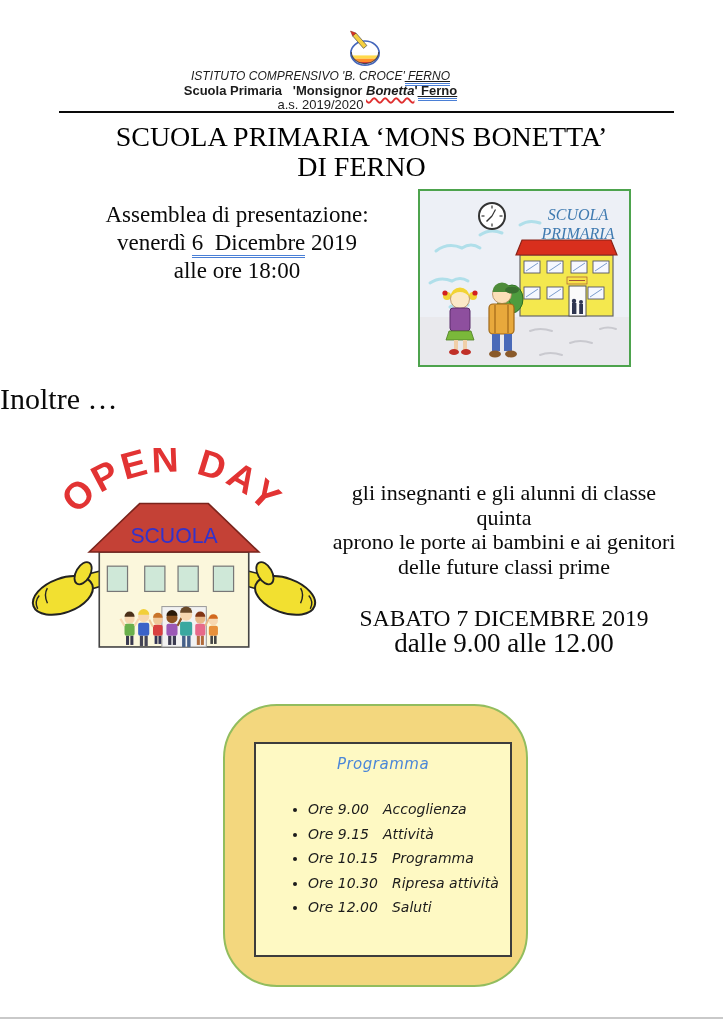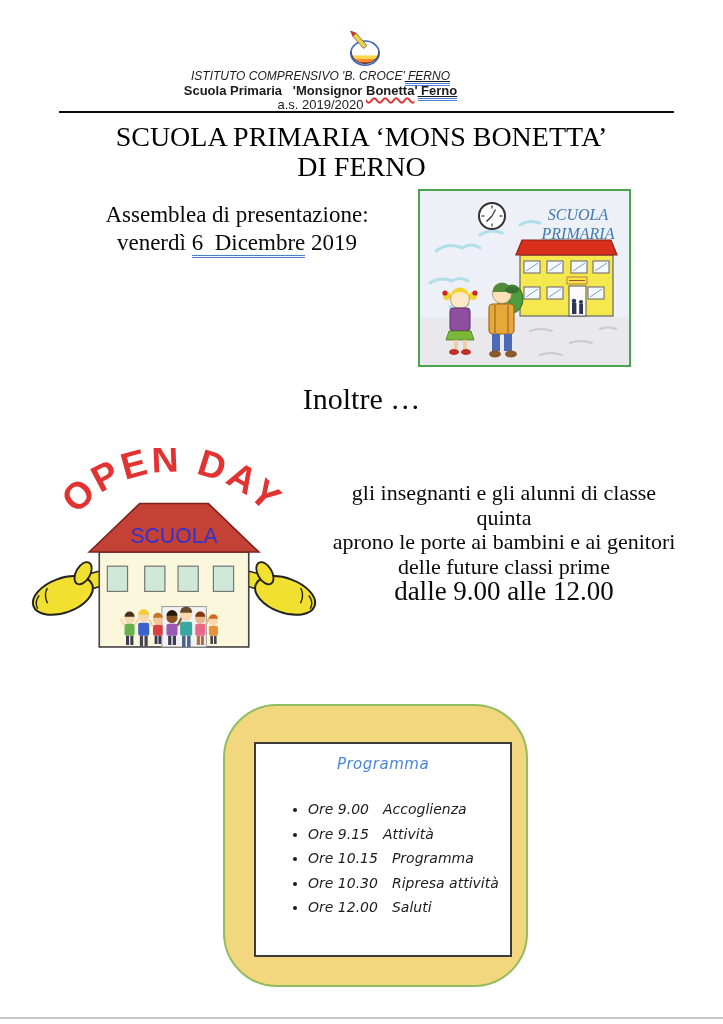--- a/index.html
+++ b/index.html
@@ -11,49 +11,49 @@
   }
   
   .logo { position:absolute; left:344px; top:30px; width:42px; height:42px; }
   .hdr { position:absolute; left:0; width:641px; text-align:center;
          font-family:"Liberation Sans","DejaVu Sans",sans-serif; color:#1c1c1c; }
   .hdr-line1 { top:69px; font-size:12px; font-style:italic; }
   .hdr-line2 { top:83px; font-size:13px; font-weight:bold; }
   .hdr-line3 { top:97px; font-size:13px; }
   .hdr span { white-space:pre-wrap; }
   .u-blue { text-decoration:underline; border-bottom:3px double #4a7fd6; padding-bottom:0; }
-  .u-red  { text-decoration:underline wavy #e03030 1.5px; text-underline-offset:2px; }
+  .u-red  { text-decoration:underline wavy #e03030 1.5px; text-underline-offset:2px;font-style:italic; }
   .rule { position:absolute; left:59px; top:111px; width:615px; border-top:2px solid #0a0a0a; }
   
   .title { position:absolute; left:0; top:122px; width:723px; text-align:center;
            font-size:28px; line-height:30px; color:#000000; }
   
   .assembly { position:absolute; left:57px; top:201px; width:360px; text-align:center;
               font-size:23px; line-height:28px; color:#0a0a0a; }
   .assembly span { white-space:pre-wrap; }
   .date-u { border-bottom:3px double #4a7fd6; }
   
   .school-img { position:absolute; left:418px; top:189px; width:213px; height:178px;
                 border:2px solid #4da34d; background:#edf0f6; }
   .school-img svg { display:block; width:100%; height:100%; }
   
-  .inoltre { position:absolute; left:0; top:382px; width:723px; text-align:center;
+  .inoltre { position:absolute; left:0; top:382px; width:723px; 
              font-size:30px; color:#0a0a0a; }
   
   .openday-img { position:absolute; left:26px; top:448px; width:296px; height:202px; }
   .openday-img svg { display:block; width:100%; height:100%; }
   .openday-text { position:absolute; left:318px; top:481px; width:372px; text-align:center;
                   font-size:22px; line-height:24.5px; color:#0a0a0a; }
   .openday-text .date-line { margin-top:27px; font-size:23.5px; }
   .openday-text .time-line { font-size:27px; }
   
   .prog-box { position:absolute; left:223px; top:704px; width:305px; height:283px;
               background:#f3d77e; border:2.5px solid #92bd5e; border-radius:54px; }
   .prog-inner { position:absolute; left:29px; top:36px; width:258px; height:215px;
-                background:#ffffff; border:2px solid #3c3c3c;
+                background:#fef9c3; border:2px solid #3c3c3c;
                 font-family:"DejaVu Sans","Liberation Sans",sans-serif; }
   .prog-title { margin-top:11px; text-align:center; color:#4a86d8;
                 font-size:15px; font-style:italic; letter-spacing:0.5px; }
   .prog-list { margin:24px 0 0 52px; list-style:disc; color:#111; }
   .prog-list li { font-size:14px; font-style:italic; line-height:24.5px; color:#1c1c1c; }
   .prog-list .t { margin-right:14px; }
   
   .bottom-edge { position:absolute; left:0; top:1017px; width:723px; height:2px; background:#c9c9c9; }
 </style>
 </head>
@@ -86,20 +86,21 @@
   <div class="rule"></div>
 
   <div class="title">
     <div>SCUOLA PRIMARIA ‘MONS BONETTA’</div>
     <div>DI FERNO</div>
   </div>
 
   <div class="assembly">
     <div>Assemblea di presentazione:</div>
     <div><span>venerdì </span><span class="date-u">6  Dicembre</span><span> 2019</span></div>
+    <div>alle ore 18:00</div>
   </div>
 
   <div class="school-img">
     <svg viewBox="0 0 209 174">
       <g stroke="#a6dde8" fill="none" stroke-width="3" opacity="0.85" stroke-linecap="round">
         <path d="M16,60 q12,-9 26,-3 q9,-6 18,0"></path>
         <path d="M60,44 q10,-7 22,-2"></path>
         <path d="M10,92 q10,-7 22,-2 q8,-5 16,0"></path>
         <path d="M100,34 q9,-6 20,-2"></path>
         <path d="M120,52 q10,-6 22,-2"></path>
@@ -277,20 +278,21 @@
           </g>
       </g>
     </svg>
   </div>
 
   <div class="openday-text">
     <div>gli insegnanti e gli alunni di classe</div>
     <div>quinta</div>
     <div>aprono le porte ai bambini e ai genitori</div>
     <div>delle future classi prime</div>
+    <div class="date-line">SABATO 7 DICEMBRE 2019</div>
     <div class="time-line">dalle 9.00 alle 12.00</div>
   </div>
 
   <div class="prog-box">
     <div class="prog-inner">
       <div class="prog-title">Programma</div>
       <ul class="prog-list">
         <li><span class="t">Ore 9.00</span><span>Accoglienza</span></li>
         <li><span class="t">Ore 9.15</span><span>Attività</span></li>
         <li><span class="t">Ore 10.15</span><span>Programma</span></li>

